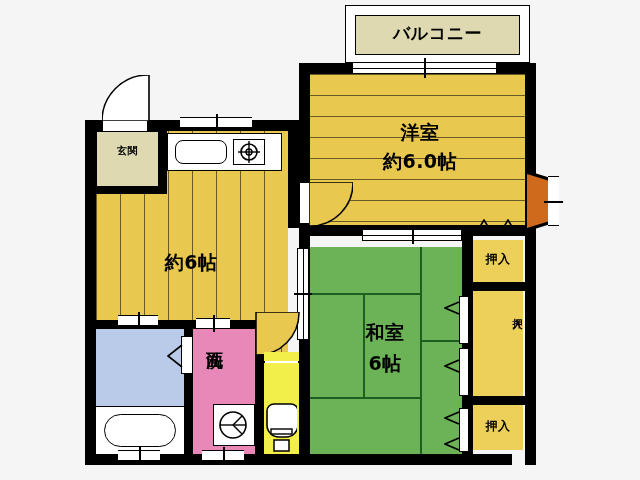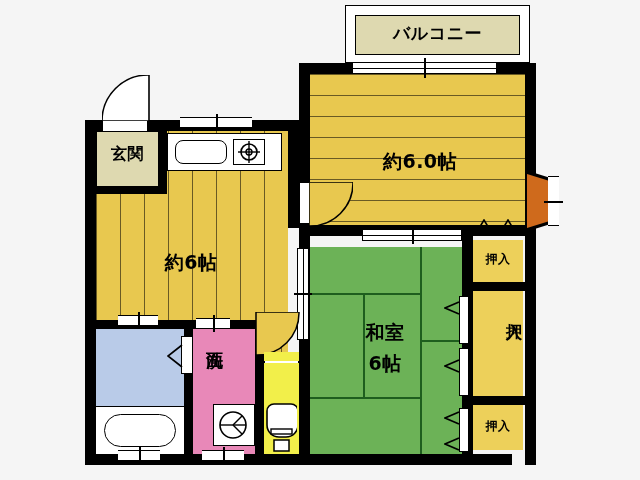--- a/index.html
+++ b/index.html
@@ -50,21 +50,21 @@
     color:#000;
     text-align:center;
     line-height:1.12;
     white-space:pre-line;
     font-weight:bold;
     letter-spacing:.5px;
     pointer-events:none;
   }
   .label.lg{font-size:19px;}
   .label.md{font-size:17px;}
-  .label.sm{font-size:16px;}
+  .label.sm{font-size:10px;}
   .label.xs{font-size:12px;}
   .label.vert{
     writing-mode:vertical-rl;
     text-orientation:upright;
     letter-spacing:1px;
   }
 
   
   .win{
     background:#fff;
@@ -164,20 +164,21 @@
       <line x1="15" y1="1" x2="15" y2="23" stroke="#000" stroke-width="1.4"></line>
       <line x1="4" y1="12" x2="26" y2="12" stroke="#000" stroke-width="1.4"></line>
     </svg>
   </div>
 
   <div class="win win-h" style="left:180px;top:117px;width:72px;height:11px;">
       <i class="mull"></i>
     </div>
 
   <div class="b floor-wood planks-h" style="left:310px;top:74px;width:215px;height:151px;"></div>
+  <div class="label lg" style="left:345px;top:122px;width:150px;">洋室</div>
   <div class="label lg" style="left:335px;top:151px;width:170px;">約6.0帖</div>
 
   <div class="b wall" style="left:299px;top:63px;width:11px;height:165px;"></div>
 
   <div class="b wall" style="left:299px;top:225px;width:237px;height:11px;"></div>
 
   <div class="slide h" style="left:352px;top:62px;width:145px;height:12px;">
       <i class="mid"></i>
     </div>
   <div class="b thin" style="left:424px;top:58px;width:1.5px;height:20px;"></div>

